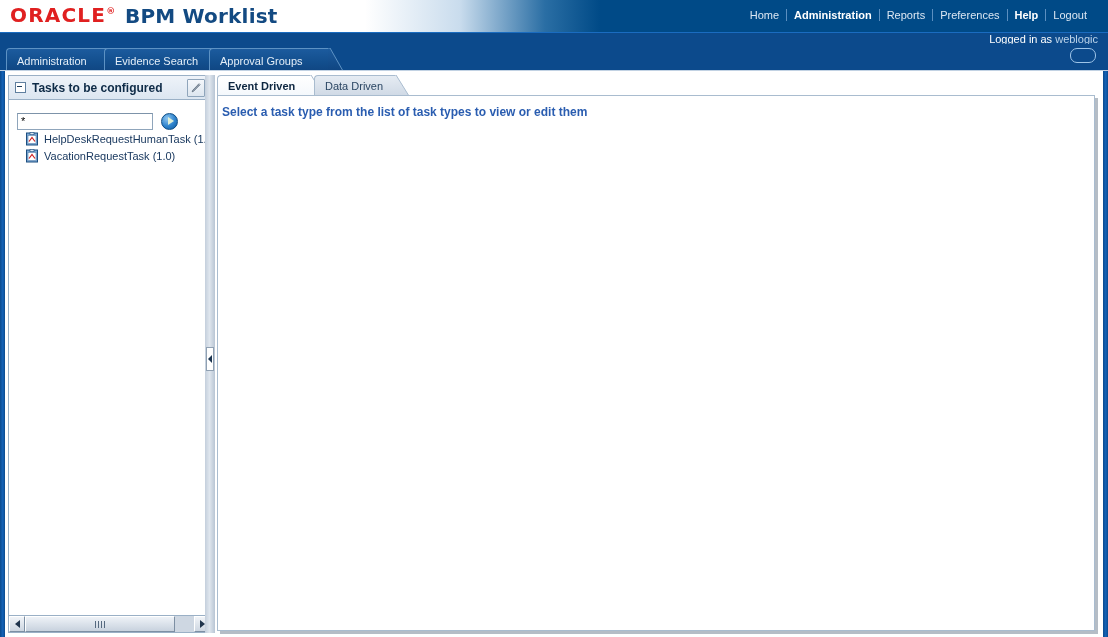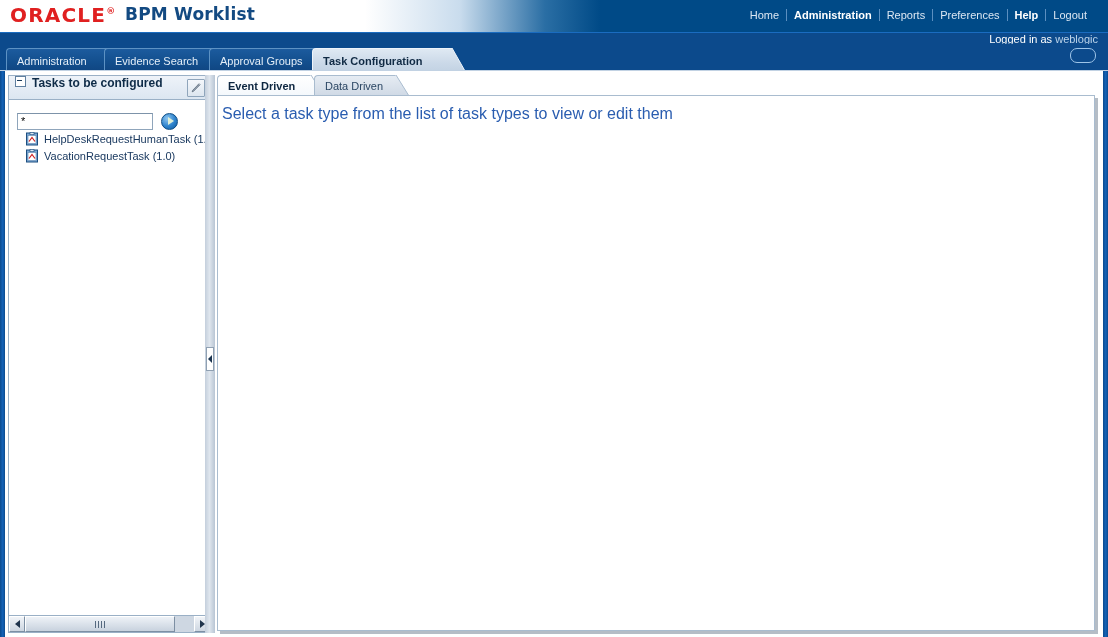--- a/index.html
+++ b/index.html
@@ -40,21 +40,21 @@
   }
   #oracle-logo .tm {
     font-size: 9px;
     vertical-align: super;
     letter-spacing: 0;
   }
   #product-title {
     position: absolute;
     left: 125px; top: 4px;
     font-family: "DejaVu Sans", sans-serif;
-    font-size: 17px;
+    font-size: 20px;
     font-weight: bold;
     color: #134a82;
     letter-spacing: 0.2px;
   }
   #global-nav {
     position: absolute;
     right: 14px; top: 8px;
     display: flex;
     align-items: center;
     font-size: 11px;
@@ -178,20 +178,21 @@
     background: #ffffff;
     border: 1px solid #9ab0c6;
     box-sizing: border-box;
   }
   #left-panel-header {
     position: relative;
     height: 23px;
     background: linear-gradient(to bottom, #eef3f9 0%, #dce6f1 100%);
     border-bottom: 1px solid #9ab0c6;
     display: flex;
+    align-items: center;
   }
   #collapse-box {
     width: 9px; height: 9px;
     margin-left: 6px;
     border: 1px solid #5f7párt;
     border: 1px solid #5f7f9f;
     background: #ffffff;
     position: relative;
     flex: none;
   }
@@ -421,22 +422,23 @@
     left: 0; top: 20px;
     width: 878px;
     height: 536px;
     background: #ffffff;
     border: 1px solid #a9bccf;
     box-sizing: border-box;
     box-shadow: 3px 3px 0 rgba(120,135,152,0.55);
   }
   #content-message {
     padding: 9px 8px 0 4px;
-    font-size: 16px;
+    font-size: 12px;
     color: #2a5db0;
+    font-weight: bold;
   }
 </style>
 </head>
 <body>
 
 <div id="brand-header">
   <div id="oracle-logo">
     <span>ORACLE</span><span class="tm">®</span>
   </div>
   <div id="product-title">BPM Worklist</div>
@@ -498,35 +500,20 @@
       </div>
       <div class="tab-slant"><svg width="15" height="23" viewBox="0 0 15 23" preserveAspectRatio="none">
           <defs>
             <linearGradient id="tg2" x1="0" y1="0" x2="0" y2="1">
               <stop offset="0" stop-color="#1c5b9e"></stop>
               <stop offset="1" stop-color="#0f4581"></stop>
             </linearGradient>
           </defs>
           <path d="M0,0 L2,0 L15,23 L0,23 Z" fill="url(#tg2)"></path>
           <path d="M0,0 L2,0 L15,23" fill="none" stroke="#5d92c4" stroke-width="1"></path>
-        </svg></div>
-    </div>
-    <div class="tabitem active" style="left: 312px;">
-      <div class="tab-body" style="width: 119px;">
-        <span>Task Configuration</span>
-      </div>
-      <div class="tab-slant"><svg width="15" height="23" viewBox="0 0 15 23" preserveAspectRatio="none">
-          <defs>
-            <linearGradient id="tg3" x1="0" y1="0" x2="0" y2="1">
-              <stop offset="0" stop-color="#dfe9f3"></stop>
-              <stop offset="1" stop-color="#c2d2e3"></stop>
-            </linearGradient>
-          </defs>
-          <path d="M0,0 L2,0 L15,23 L0,23 Z" fill="url(#tg3)"></path>
-          <path d="M0,0 L2,0 L15,23" fill="none" stroke="#eef4fa" stroke-width="1"></path>
         </svg></div>
     </div>
   </div>
 <div id="tab-underline"></div>
 
 <div id="page-body">
   <div id="left-blue-rail"></div>
   <div id="right-blue-rail"></div>
 
   <div id="left-panel">

